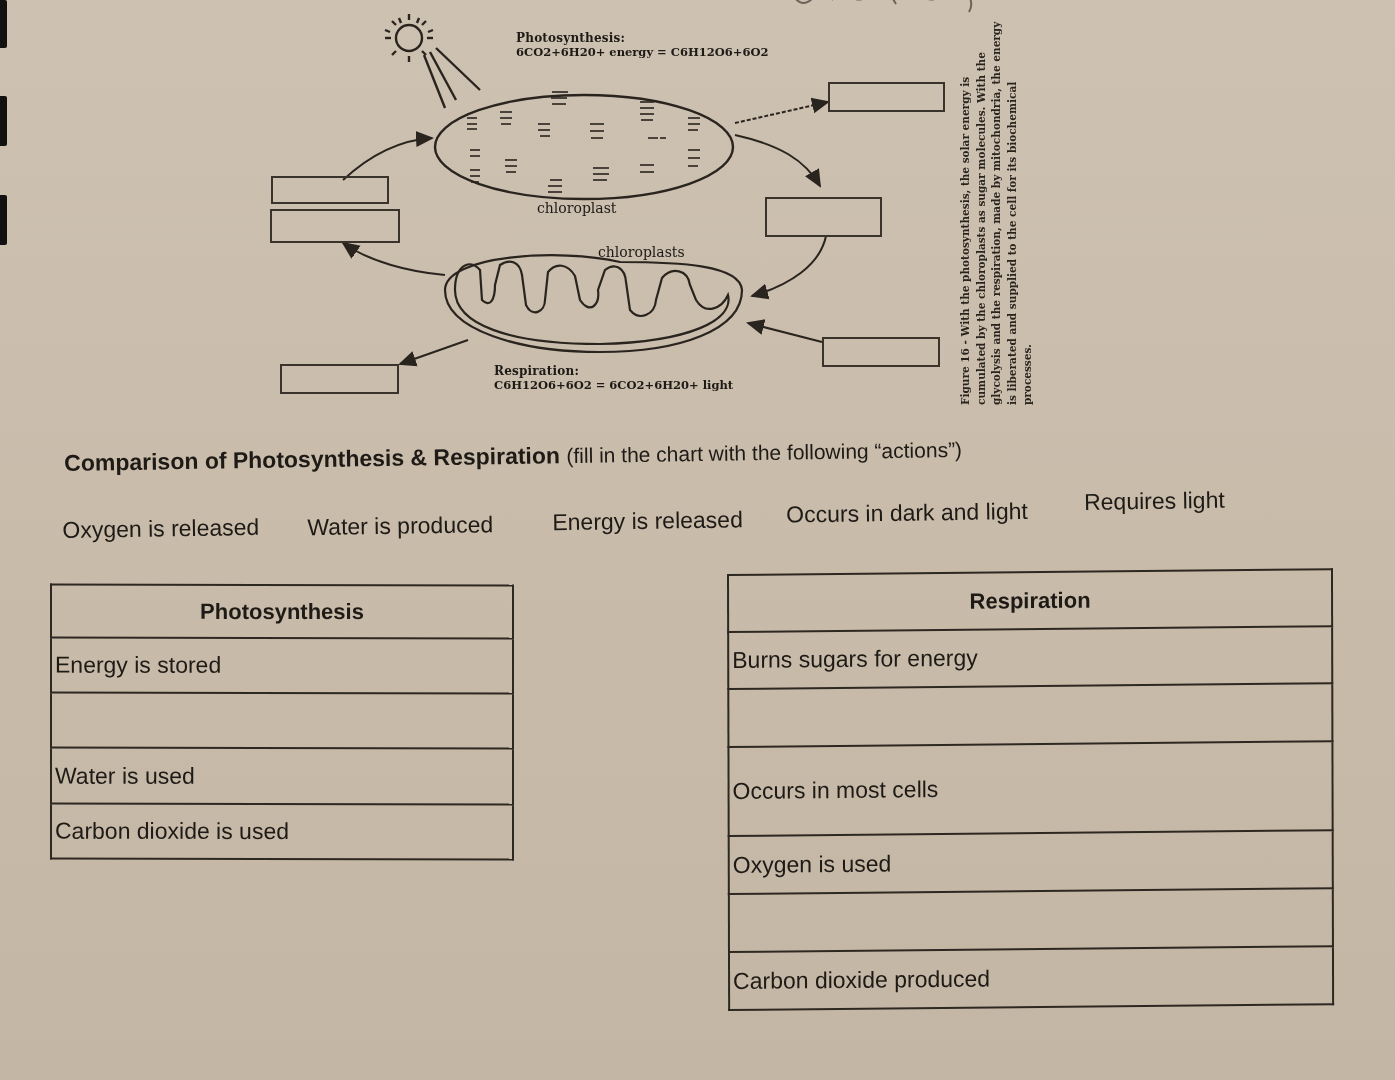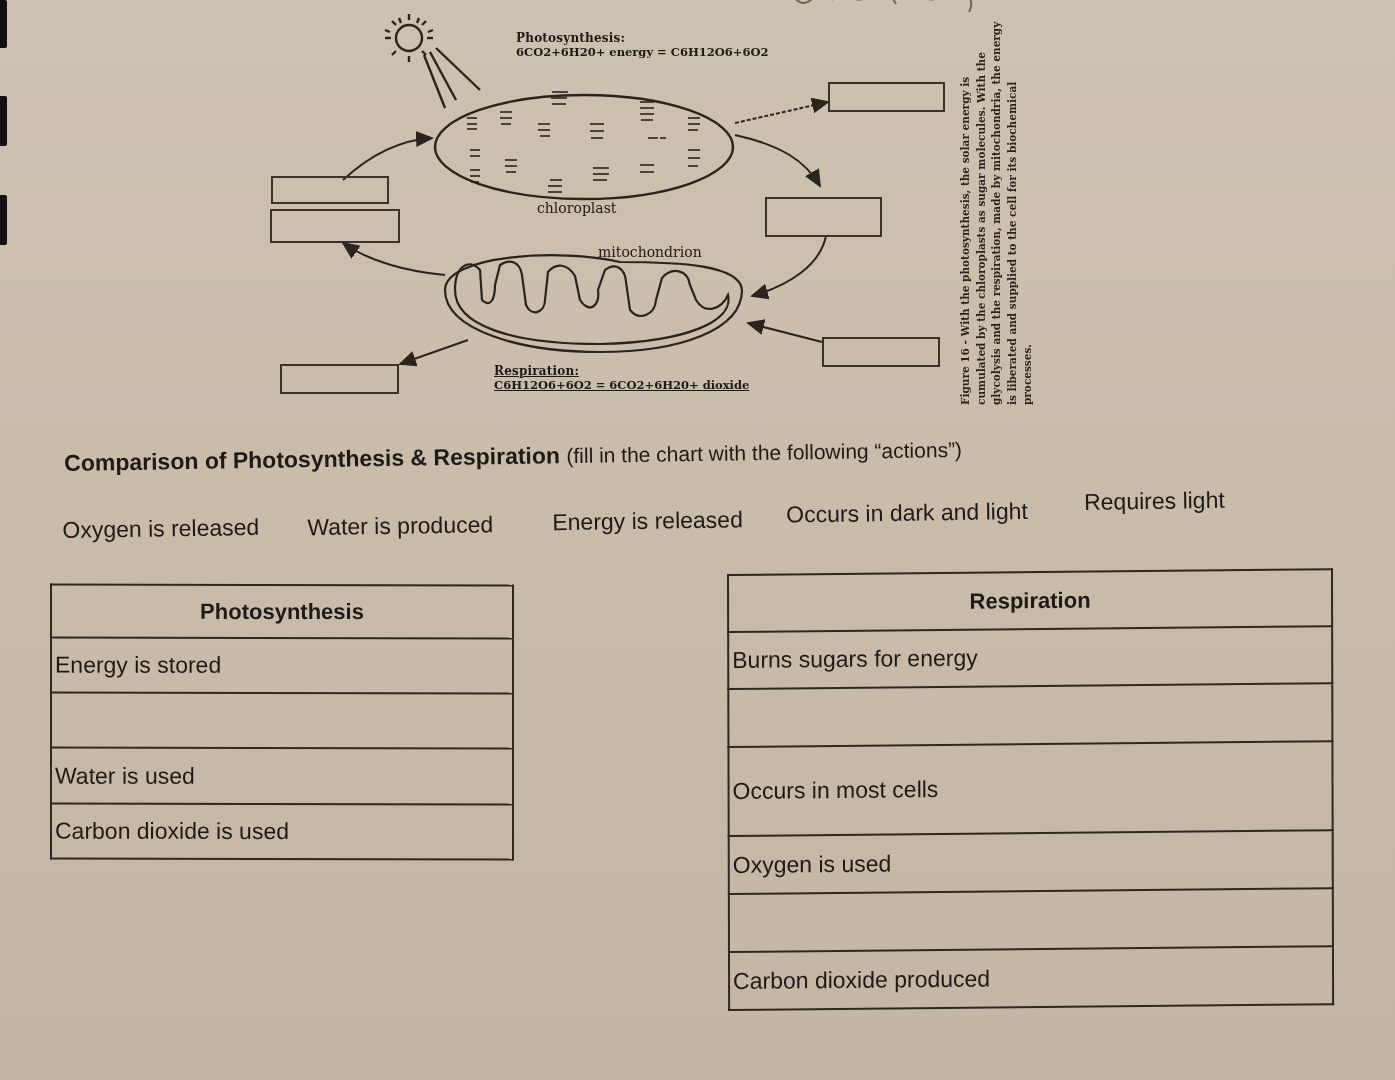--- a/index.html
+++ b/index.html
@@ -112,24 +112,24 @@
     <path d="M445 275 C 410 272, 370 262, 343 243" marker-end="url(#ah)"></path>
     <path d="M468 340 L 400 364" marker-end="url(#ah)"></path>
   </g>
 </svg>
 
 <div class="abs serif" style="left:516px;top:31px;">
   <div class="eq-title">Photosynthesis:</div>
   <div class="eq-line">6CO2+6H20+ energy = C6H12O6+6O2</div>
 </div>
 <div class="abs serif organelle-label" style="left:529px;top:200px;margin-left:8px;">chloroplast</div>
-<div class="abs serif organelle-label" style="left:598px;top:244px;">mitochondrion</div>
-<div class="abs serif" style="left:494px;top:364px;text-decoration:underline;">
+<div class="abs serif organelle-label" style="left:598px;top:244px;">chloroplasts</div>
+<div class="abs serif" style="left:494px;top:364px;">
   <div class="eq-title">Respiration:</div>
-  <div class="eq-line">C6H12O6+6O2 = 6CO2+6H20+ dioxide</div>
+  <div class="eq-line">C6H12O6+6O2 = 6CO2+6H20+ light</div>
 </div>
 
 <div class="blank-box" style="left:271px;top:176px;width:118px;height:28px;"></div>
 <div class="blank-box" style="left:270px;top:209px;width:130px;height:34px;"></div>
 <div class="blank-box" style="left:280px;top:364px;width:119px;height:30px;"></div>
 <div class="blank-box" style="left:828px;top:82px;width:117px;height:30px;"></div>
 <div class="blank-box" style="left:765px;top:197px;width:117px;height:40px;"></div>
 <div class="blank-box" style="left:822px;top:337px;width:118px;height:30px;"></div>
 
 <div class="caption">Figure 16 - With the photosynthesis, the solar energy is cumulated by the chloroplasts as sugar molecules. With the glycolysis and the respiration, made by mitochondria, the energy is liberated and supplied to the cell for its biochemical processes.</div>

